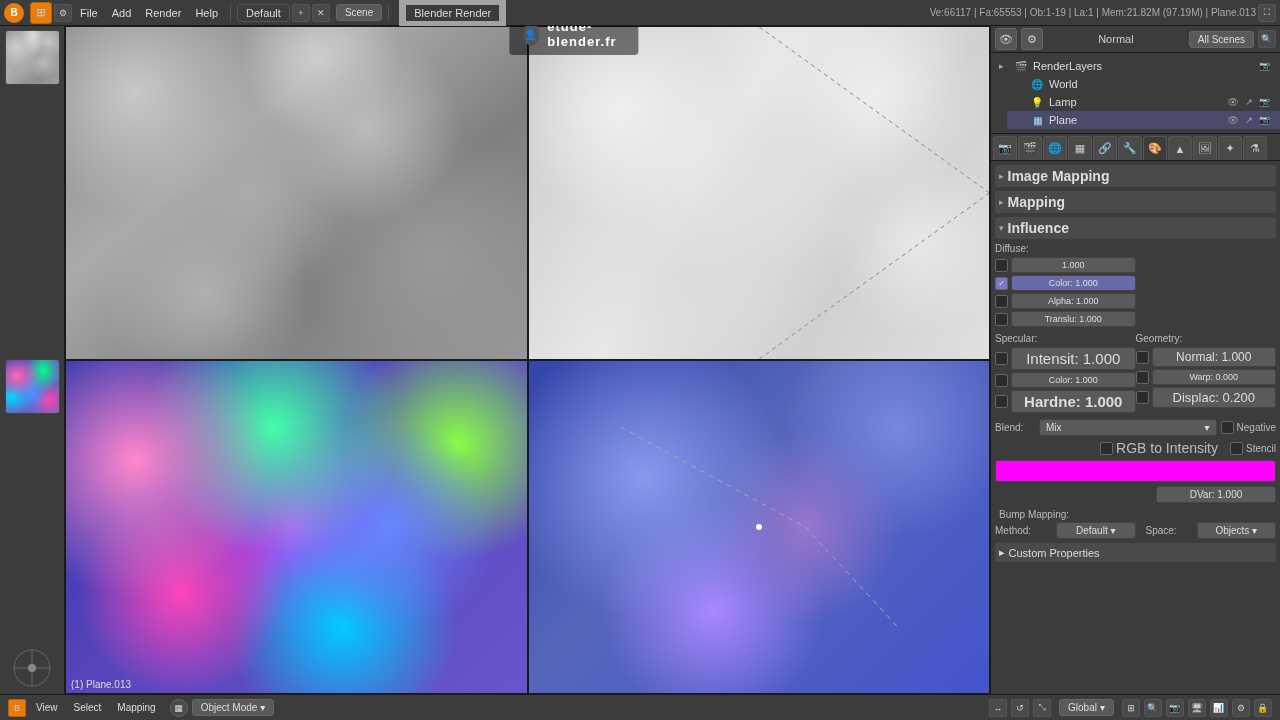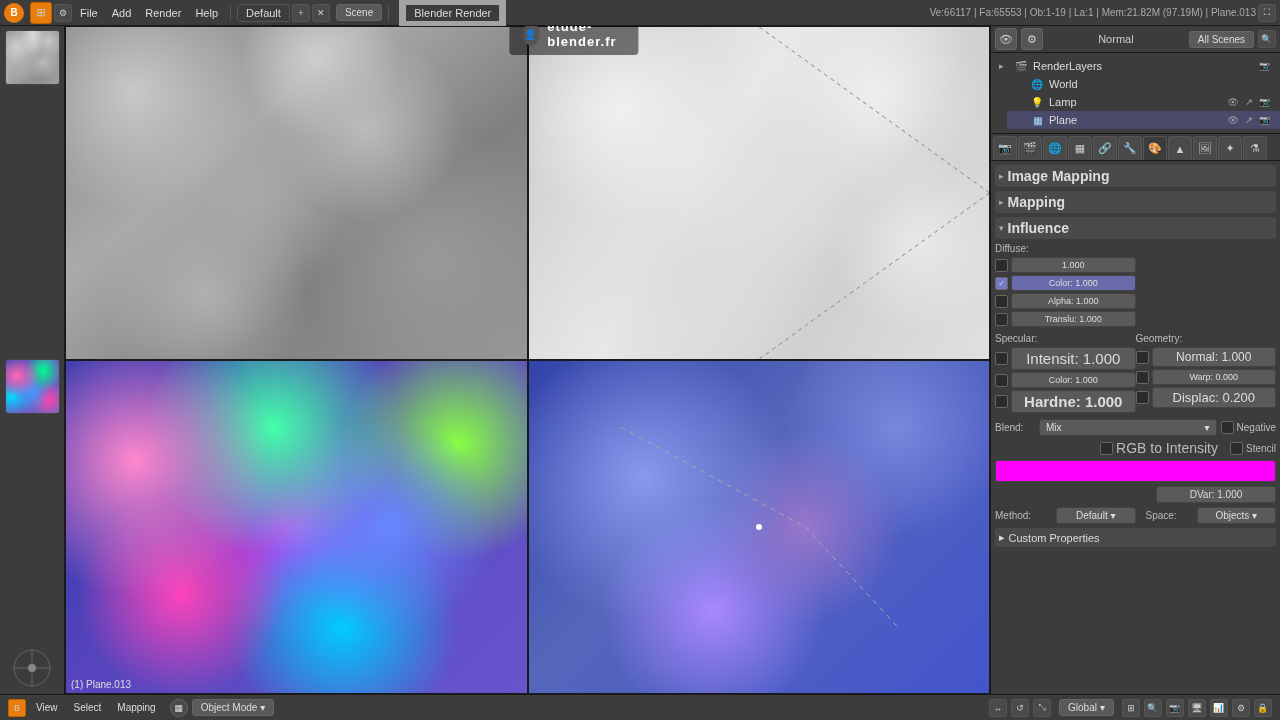--- a/index.html
+++ b/index.html
@@ -716,20 +716,21 @@
 
       <div class="dvar-row">
         <div style="flex:1;"></div>
         <div class="prop-field" style="max-width:120px;">
           <span>DVar:</span>
           <span>1.000</span>
         </div>
       </div>
 
       <div style="margin-top:4px;">
+        <div class="prop-label">Bump Mapping:</div>
         <div class="bump-row">
           <span class="bump-label">Method:</span>
           <div class="bump-select">
             <span>Default</span>
             <span> ▾</span>
           </div>
           <span class="bump-label" style="margin-left:4px;width:45px;">Space:</span>
           <div class="bump-select">
             <span>Objects</span>
             <span> ▾</span>

